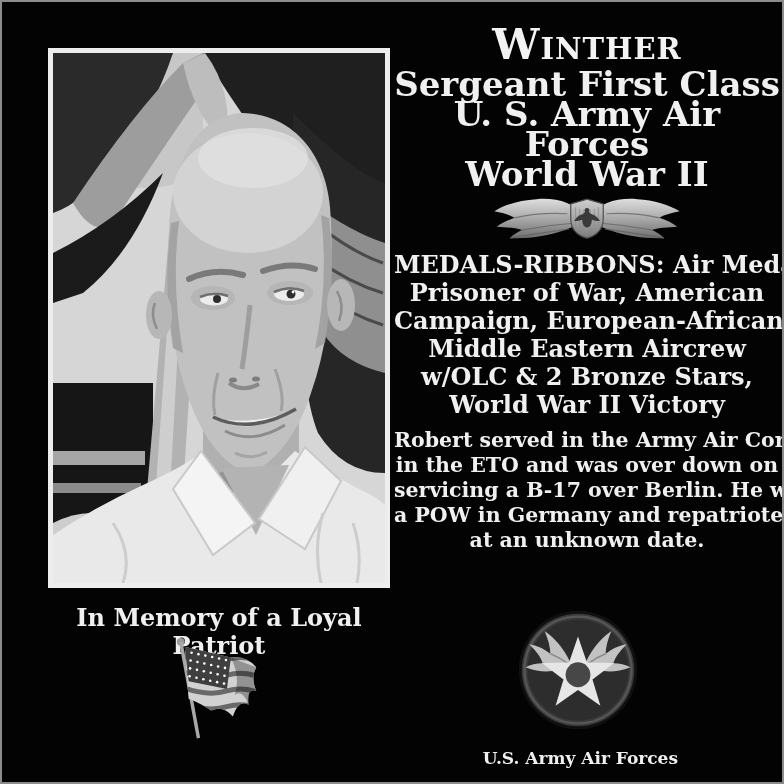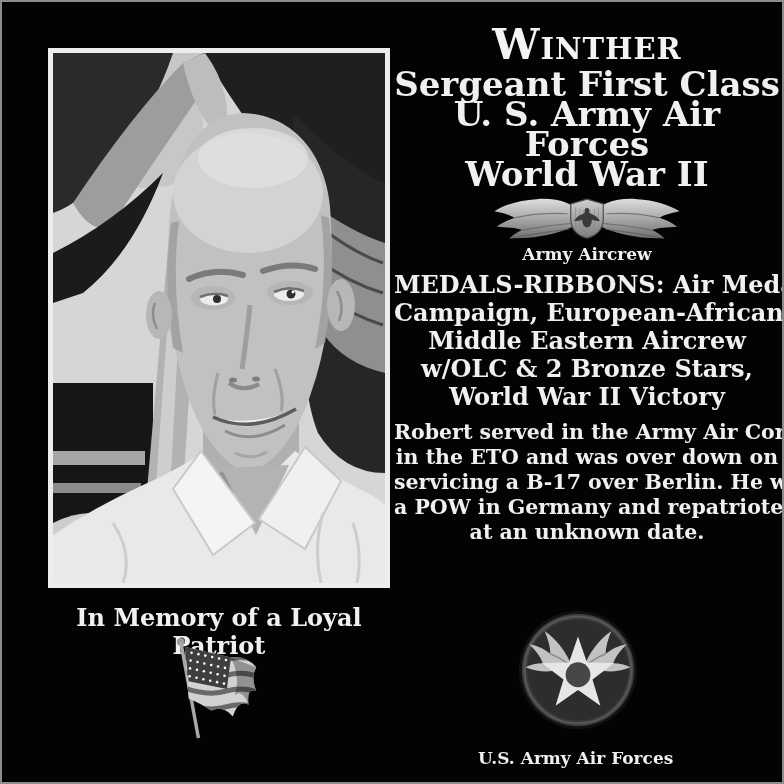--- a/index.html
+++ b/index.html
@@ -20,21 +20,21 @@
   .name-line{font-variant:small-caps;font-weight:bold;font-size:42px;line-height:37px;letter-spacing:1px;color:#f3f3f3;}
   .rank-block{margin-top:6px;font-size:34px;line-height:30px;font-weight:bold;}
   .wings-wrap{margin:2px auto 0;width:196px;height:52px;}
   .wings-wrap svg{display:block;width:100%;height:100%;}
   .badge-label{font-size:17px;line-height:18px;margin-top:2px;font-weight:bold;}
   .medals{margin-top:8px;font-size:24px;line-height:28px;font-weight:bold;}
   .medals div,.bio div{white-space:nowrap;}
   .bio{margin-top:9px;font-size:20.5px;line-height:25px;font-weight:bold;}
   .patch-wrap{position:absolute;left:514px;top:606px;width:124px;height:124px;}
   .patch-wrap svg{display:block;width:100%;height:100%;}
-  .patch-label{position:absolute;left:476px;top:746px;width:200px;text-align:left;
+  .patch-label{position:absolute;left:476px;top:746px;width:200px;text-align:right;
     font-size:17px;font-weight:bold;line-height:20px;}
 </style>
 </head>
 <body>
 
 <div id="frame">
 
   <div class="photo">
     <svg viewBox="0 0 332 530" preserveAspectRatio="none">
       <rect width="332" height="530" fill="#d6d6d6"></rect>
@@ -182,24 +182,24 @@
         <path d="M120,10 L140,16 L140,34 Q140,52 120,58 Q100,52 100,34 L100,16 Z" fill="url(#sgrad)" stroke="#4f4f4f" stroke-width="1.5"></path>
         <path d="M106,20 V46 M111,22 V50 M116,23 V53 M124,23 V53 M129,22 V50 M134,20 V46" stroke="#8d8d8d" stroke-width="1"></path>
         <g fill="#3a3a3a">
           <ellipse cx="120" cy="35" rx="6" ry="10"></ellipse>
           <path d="M120,27 Q108,29 104,37 Q112,37 116,34 Z"></path>
           <path d="M120,27 Q132,29 136,37 Q128,37 124,34 Z"></path>
           <circle cx="120" cy="24" r="3"></circle>
         </g>
       </svg>
     </div>
-    <div class="badge-label">Army Aircrew</div>
 
     <div class="medals">
       <div>MEDALS-RIBBONS: Air Medal,</div>
+      <div>Prisoner of War, American</div>
       <div>Campaign, European-African-</div>
       <div>Middle Eastern Aircrew</div>
       <div>w/OLC &amp; 2 Bronze Stars,</div>
       <div>World War II Victory</div>
     </div>
 
     <div class="bio">
       <div>Robert served in the Army Air Corps</div>
       <div>in the ETO and was over down on</div>
       <div>servicing a B-17 over Berlin. He was</div>

